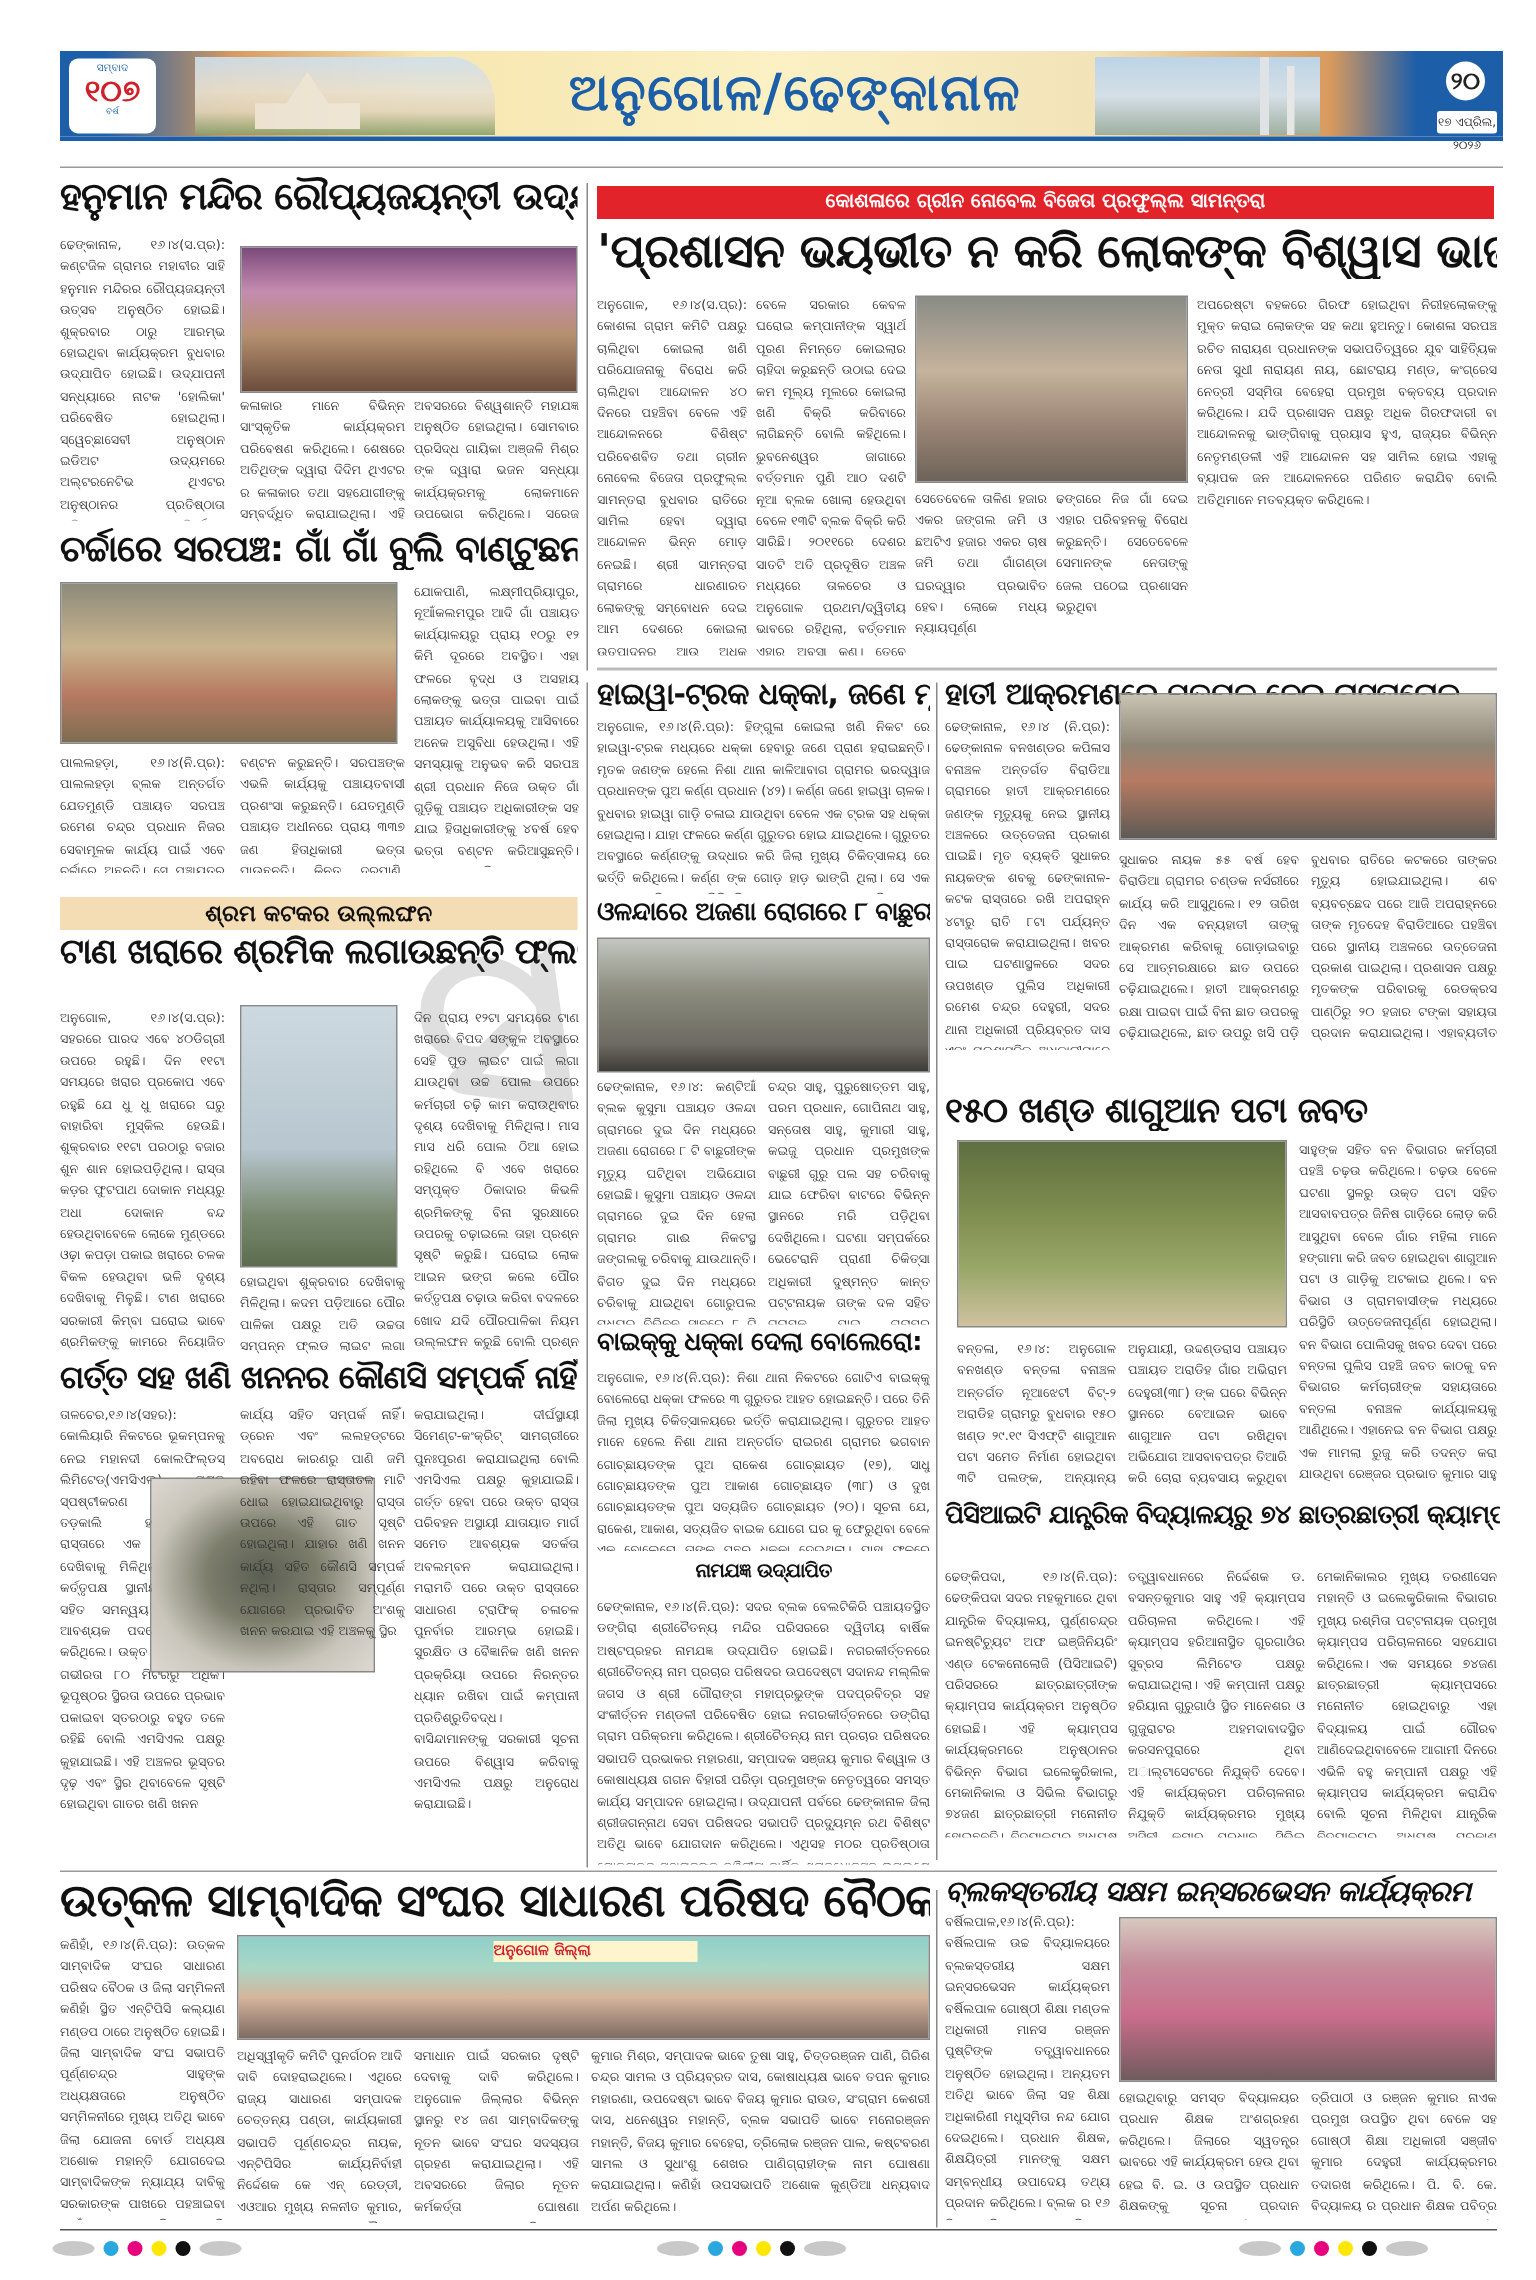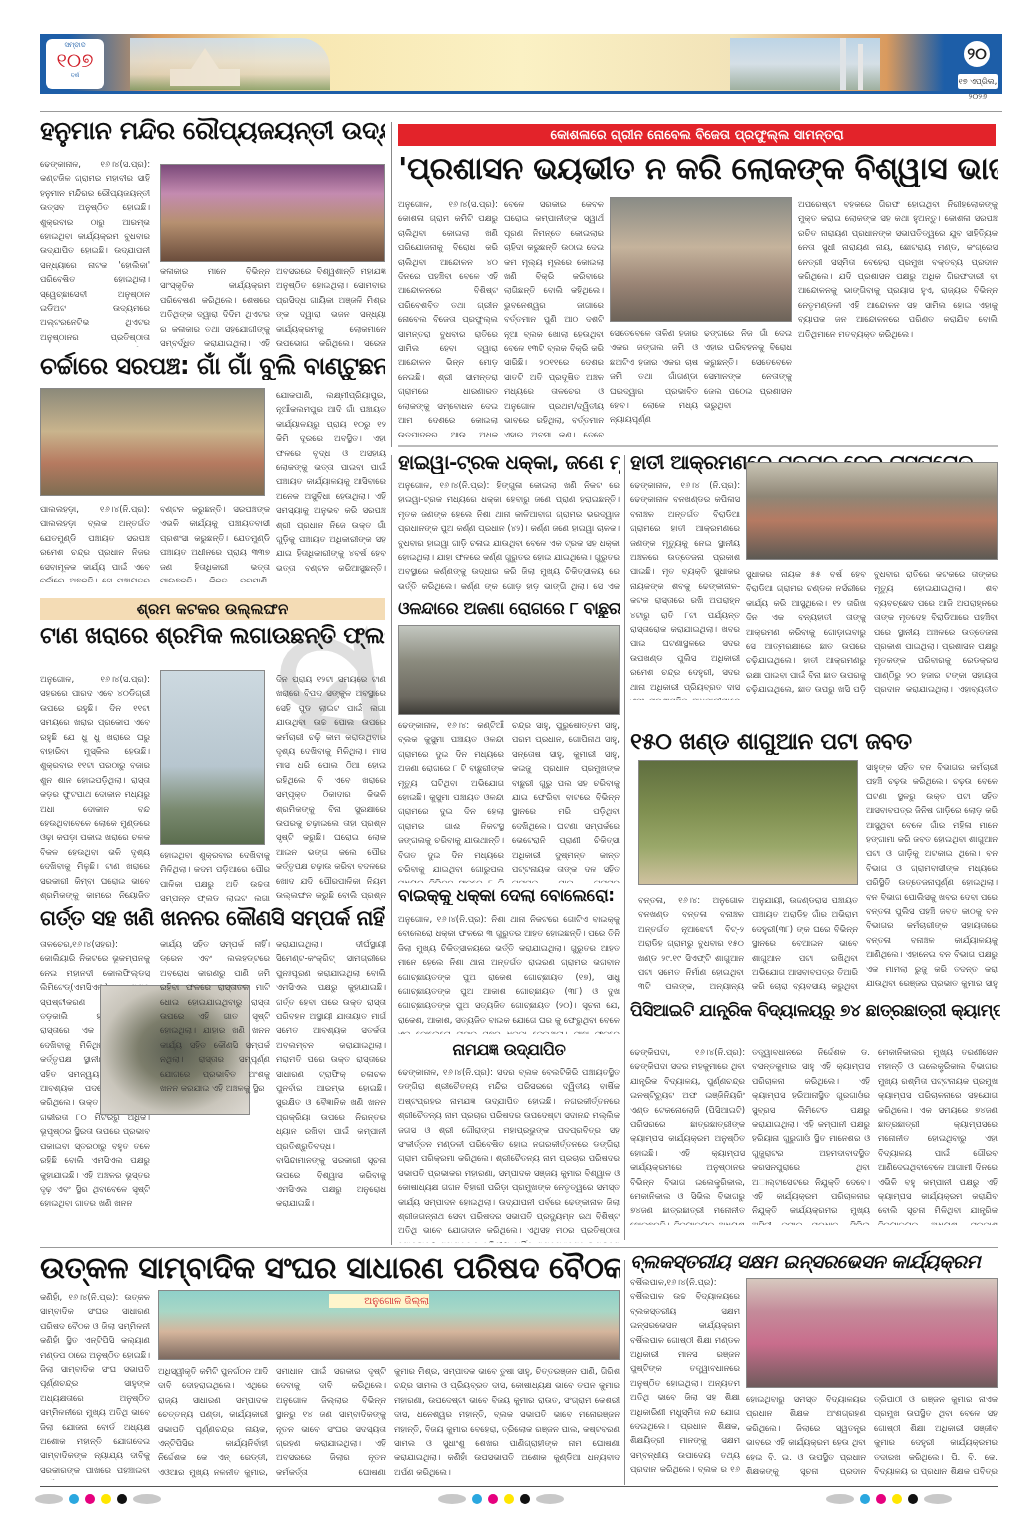--- a/index.html
+++ b/index.html
@@ -14,21 +14,21 @@
   .masthead {
     position: absolute; left: 0; top: 34px; width: 962px; height: 60px;
     background: linear-gradient(90deg,#1d5ea8 0%, #1d5ea8 3%, #d89a5e 12%, #f7e6b0 25%, #fbf1c4 50%, #f2e3b8 72%, #d99a5e 88%, #1d5ea8 94%);
     border-bottom: 3px solid #1d5ea8;
   }
   .logo {
     position: absolute; left: 6px; top: 5px; width: 58px; height: 50px;
     background: #fff; border-radius: 6px; text-align: center; padding-top: 2px;
   }
   .logo .t1 { font-size: 7px; color: #1d5ea8; display:block; }
-  .logo .t2 { font-size: 20px; font-weight: normal; color: #d0202a; line-height: 22px; display:block; }
+  .logo .t2 { font-size: 20px; font-weight: bold; color: #d0202a; line-height: 22px; display:block; }
   .logo .t3 { font-size: 6px; color: #1d5ea8; display:block; }
   .temple {
     position: absolute; left: 90px; top: 4px; width: 200px; height: 52px;
     background: linear-gradient(180deg,#cfe0ee 0%, #e9e2d1 45%, #e2d6bb 70%, #8aa06a 100%);
     border-radius: 0 30px 0 0; opacity: .9;
   }
   .temple::after {
     content:""; position:absolute; left: 40px; top: 10px; width: 70px; height: 38px;
     background: #efe9dc; clip-path: polygon(0 100%,0 55%,30% 55%,50% 0,70% 55%,100% 55%,100% 100%);
   }
@@ -80,20 +80,21 @@
 
 <div class="page">
 
   <div class="masthead">
     <div class="logo">
       <span class="t1">ସମ୍ବାଦ</span>
       <span class="t2">୧୦୭</span>
       <span class="t3">ବର୍ଷ</span>
     </div>
     <div class="temple"></div>
+    <div class="section-title">ଅନୁଗୋଳ/ଢେଙ୍କାନାଳ</div>
     <div class="industry"></div>
     <div class="page-no">୨୦</div>
     <div class="date-box">୧୭ ଏପ୍ରିଲ, ୨୦୨୬</div>
   </div>
   <div class="rule"></div>
 
   <div class="vline" style="left:351px; top:122px; height:325px;"></div>
   <div class="vline" style="left:351px; top:455px; height:790px;"></div>
   <div class="vline" style="left:584px; top:455px; height:785px;"></div>
   <div class="vline" style="left:584px; top:1260px; height:225px;"></div>
@@ -151,34 +152,34 @@
 
   <div class="art hl" style="left:590px; top:728px; width:370px; font-size:23px;">୧୫୦ ଖଣ୍ଡ ଶାଗୁଆନ ପଟା ଜବତ</div>
   <div class="photo" style="left:598px; top:760px; width:220px; height:125px; background:linear-gradient(180deg,#5f6e3f 0%,#7f8f50 40%,#9aa86a 70%,#d0c2a0 100%);"></div>
   <div class="art body-txt" style="left:826px; top:760px; width:132px; height:230px;">ସାହୁଙ୍କ ସହିତ ବନ ବିଭାଗର କର୍ମଚାରୀ ପହଞ୍ଚି ଚଢ଼ଉ କରିଥିଲେ। ଚଢ଼ଉ ବେଳେ ଘଟଣା ସ୍ଥଳରୁ ଉକ୍ତ ପଟା ସହିତ ଆସବାବପତ୍ର ଜିନିଷ ଗାଡ଼ିରେ ଲୋଡ଼ କରି ଆସୁଥିବା ବେଳେ ଗାଁର ମହିଳା ମାନେ ହଙ୍ଗାମା କରି ଜବତ ହୋଇଥିବା ଶାଗୁଆନ ପଟା ଓ ଗାଡ଼ିକୁ ଅଟକାଇ ଥିଲେ। ବନ ବିଭାଗ ଓ ଗ୍ରାମବାସୀଙ୍କ ମଧ୍ୟରେ ପରିସ୍ଥିତି ଉତ୍ତେଜନାପୂର୍ଣ୍ଣ ହୋଇଥିଲା। ବନ ବିଭାଗ ପୋଲିସକୁ ଖବର ଦେବା ପରେ ବନ୍ତଳା ପୁଲିସ ପହଞ୍ଚି ଜବତ କାଠକୁ ବନ ବିଭାଗର କର୍ମଚାରୀଙ୍କ ସହାୟତାରେ ବନ୍ତଳା ବନାଞ୍ଚଳ କାର୍ଯ୍ୟାଳୟକୁ ଆଣିଥିଲେ। ଏହାନେଇ ବନ ବିଭାଗ ପକ୍ଷରୁ ଏକ ମାମଲା ରୁଜୁ କରି ତଦନ୍ତ କରା ଯାଉଥିବା ରେଞ୍ଜର ପ୍ରଭାତ କୁମାର ସାହୁ ସୂଚନା ଦେଇଛନ୍ତି।</div>
   <div class="art body-txt" style="left:598px; top:893px; width:106px; height:100px;">ବନ୍ତଳା, ୧୬।୪: ଅନୁଗୋଳ ବନଖଣ୍ଡ ବନ୍ତଳା ବନାଞ୍ଚଳ ଅନ୍ତର୍ଗତ ନୂଆଝେଟୀ ବିଟ୍-୨ ଅରାଡିହ ଗ୍ରାମରୁ ବୁଧବାର ୧୫୦ ଖଣ୍ଡ ୨୯.୧୯ ସିଏଫ୍ଟି ଶାଗୁଆନ ପଟା ସମେତ ନିର୍ମାଣ ହୋଇଥିବା ୩ଟି ପଲଙ୍କ, ଅନ୍ୟାନ୍ୟ ଆସବାବପତ୍ର ସହ ହାତରନ୍ଦା, ଭାଇସ ଓ ଫାଇଲ ଆଦି ଜବତ କରାଯାଇଛି। ସୂଚନା</div>
   <div class="art body-txt" style="left:712px; top:893px; width:106px; height:100px;">ଅନୁଯାୟୀ, ଉଦ୍ଦଣ୍ଡରାସ ପଞ୍ଚାୟତ ପଞ୍ଚାୟତ ଅରାଡିହ ଗାଁର ଅଭିରାମ ଦେହୁରୀ(୩୮) ଙ୍କ ଘରେ ବିଭିନ୍ନ ସ୍ଥାନରେ ବେଆଇନ ଭାବେ ଶାଗୁଆନ ପଟା ରଖିଥିବା ଅଭିଯୋଗ ଆସବାବପତ୍ର ତିଆରି କରି ଚୋରା ବ୍ୟବସାୟ କରୁଥିବା ଖବର ମିଳିଥିଲା। ଖବର ପାଇ ବନ୍ତଳା ରେଞ୍ଜର ପ୍ରଭାତ କୁମାର</div>
 
   <div class="art hl" style="left:358px; top:885px; width:222px; font-size:17px;">ବାଇକ୍‌କୁ ଧକ୍କା ଦେଲା ବୋଲେରୋ: ୩ ଗୁରୁତର</div>
   <div class="art body-txt" style="left:358px; top:912px; width:222px; height:122px;">ଅନୁଗୋଳ, ୧୬।୪(ନି.ପ୍ର): ନିଶା ଥାନା ନିକଟରେ ଗୋଟିଏ ବାଇକ୍‌କୁ ବୋଲେରୋ ଧକ୍କା ଫଳରେ ୩ ଗୁରୁତର ଆହତ ହୋଇଛନ୍ତି। ପରେ ତିନି ଜିଲା ମୁଖ୍ୟ ଚିକିତ୍ସାଳୟରେ ଭର୍ତ୍ତି କରାଯାଇଥିଲା। ଗୁରୁତର ଆହତ ମାନେ ହେଲେ ନିଶା ଥାନା ଅନ୍ତର୍ଗତ ରାଇରଣ ଗ୍ରାମର ଭଗବାନ ଗୋଚ୍ଛାୟତଙ୍କ ପୁଅ ରାକେଶ ଗୋଚ୍ଛାୟତ (୧୭), ସାଧୁ ଗୋଚ୍ଛାୟତଙ୍କ ପୁଅ ଆକାଶ ଗୋଚ୍ଛାୟତ (୩୮) ଓ ଦୁଖ ଗୋଚ୍ଛାୟତଙ୍କ ପୁଅ ସତ୍ୟଜିତ ଗୋଚ୍ଛାୟତ (୨୦)। ସୂଚନା ଯେ, ରାକେଶ, ଆକାଶ, ସତ୍ୟଜିତ ବାଇକ ଯୋଗେ ଘର କୁ ଫେରୁଥିବା ବେଳେ ଏକ ବୋଲେରୋ ତାଙ୍କୁ ପଛରୁ ଧକ୍କା ଦେଇଥିଲା। ଯାହା ଫଳରେ ରାସ୍ତାରେ ତିନି ଜଣ ଯାକ ଛିଟିକି ପଡ଼ିଥିଲେ। ପରିବାର ଲୋକ ଖବର ପାଇ ତିନି ଗୁରୁତରଙ୍କୁ ଉଦ୍ଧାର କରି ଜିଲା ମୁଖ୍ୟ ଚିକିତ୍ସାଳୟ ରେ ଭର୍ତ୍ତି କରିଥିଲେ।</div>
 
-  <div class="art hl" style="left:358px; top:1040px; width:222px; font-size:16px; text-align:center;">ନାମଯଜ୍ଞ ଉଦ୍‌ଯାପିତ</div>
+  <div class="art hl" style="left:358px; top:1040px; width:222px; font-size:13px; text-align:center;">ନାମଯଜ୍ଞ ଉଦ୍‌ଯାପିତ</div>
   <div class="art body-txt" style="left:358px; top:1065px; width:222px; height:178px;">ଢେଙ୍କାନାଳ, ୧୬।୪(ନି.ପ୍ର): ସଦର ବ୍ଲକ ବେଲଟିକିରି ପଞ୍ଚାୟତସ୍ଥିତ ଡଙ୍ଗିରା ଶ୍ରୀଚୈତନ୍ୟ ମନ୍ଦିର ପରିସରରେ ଦ୍ୱିତୀୟ ବାର୍ଷିକ ଅଷ୍ଟପ୍ରହର ନାମଯଜ୍ଞ ଉଦ୍‌ଯାପିତ ହୋଇଛି। ନଗରକୀର୍ତ୍ତନରେ ଶ୍ରୀଚୈତନ୍ୟ ନାମ ପ୍ରଚାର ପରିଷଦର ଉପଦେଷ୍ଟା ସଦାନନ୍ଦ ମଲ୍ଲିକ ଜଗସ ଓ ଶ୍ରୀ ଗୌରାଙ୍ଗ ମହାପ୍ରଭୁଙ୍କ ପଦପ୍ରବିତ୍ର ସହ ସଂକୀର୍ତ୍ତନ ମଣ୍ଡଳୀ ପରିବେଷିତ ହୋଇ ନଗରକୀର୍ତ୍ତନରେ ଡଙ୍ଗିରା ଗ୍ରାମ ପରିକ୍ରମା କରିଥିଲେ। ଶ୍ରୀଚୈତନ୍ୟ ନାମ ପ୍ରଚାର ପରିଷଦର ସଭାପତି ପ୍ରଭାକର ମହାରଣା, ସମ୍ପାଦକ ସଞ୍ଜୟ କୁମାର ବିଶ୍ୱାଳ ଓ କୋଷାଧ୍ୟକ୍ଷ ଗଗନ ବିହାରୀ ପରିଡ଼ା ପ୍ରମୁଖଙ୍କ ନେତୃତ୍ୱରେ ସମସ୍ତ କାର୍ଯ୍ୟ ସମ୍ପାଦନ ହୋଇଥିଲା। ଉଦ୍‌ଯାପନୀ ପର୍ବରେ ଢେଙ୍କାନାଳ ଜିଲା ଶ୍ରୀଜଗନ୍ନାଥ ସେବା ପରିଷଦର ସଭାପତି ପ୍ରଦ୍ୟୁମ୍ନ ରଥ ବିଶିଷ୍ଟ ଅତିଥି ଭାବେ ଯୋଗଦାନ କରିଥିଲେ। ଏଥିସହ ମଠର ପ୍ରତିଷ୍ଠାତା ଗୋକୁଳାନନ୍ଦ ମହାରାଜଙ୍କ ଦ୍ୱିତୀୟ ବାର୍ଷିକ ଶ୍ରାଦ୍ଧୋତ୍ସବ ଉପଲକ୍ଷେ ଏହି ଅଷ୍ଟପ୍ରହର ନାମଯଜ୍ଞ ଆୟୋଜିତ ହୋଇଥିଲା।</div>
 
   <div class="art hl" style="left:590px; top:1000px; width:370px; font-size:17px;">ପିସିଆଇଟି ଯାନ୍ତ୍ରିକ ବିଦ୍ୟାଳୟରୁ ୭୪ ଛାତ୍ରଛାତ୍ରୀ କ୍ୟାମ୍ପସରେ ମନୋନୀତ</div>
   <div class="art body-txt" style="left:590px; top:1045px; width:115px; height:180px;">ଢେଙ୍କିପଦା, ୧୬।୪(ନି.ପ୍ର): ଢେଙ୍କିପଦା ସଦର ମହକୁମାରେ ଥିବା ଯାନ୍ତ୍ରିକ ବିଦ୍ୟାଳୟ, ପୁର୍ଣ୍ଣଚନ୍ଦ୍ର ଇନଷ୍ଟିଚ୍ୟୁଟ ଅଫ ଇଞ୍ଜିନିୟରିଂ ଏଣ୍ଡ ଟେକନୋଲୋଜି (ପିସିଆଇଟି) ପରିସରରେ ଛାତ୍ରଛାତ୍ରୀଙ୍କ କ୍ୟାମ୍ପସ କାର୍ଯ୍ୟକ୍ରମ ଅନୁଷ୍ଠିତ ହୋଇଛି। ଏହି କ୍ୟାମ୍ପସ କାର୍ଯ୍ୟକ୍ରମରେ ଅନୁଷ୍ଠାନର ବିଭିନ୍ନ ବିଭାଗ ଇଲେକ୍ଟ୍ରିକାଲ, ମେକାନିକାଲ ଓ ସିଭିଲ ବିଭାଗରୁ ୭୪ଜଣ ଛାତ୍ରଛାତ୍ରୀ ମନୋନୀତ ହୋଇଛନ୍ତି। ବିଦ୍ୟାଳୟର ଅଧ୍ୟକ୍ଷ ଇଂ. ହେମନ୍ତ କୁମାର ପ୍ରଧାନଙ୍କ</div>
   <div class="art body-txt" style="left:712px; top:1045px; width:118px; height:180px;">ତତ୍ତ୍ୱାବଧାନରେ ନିର୍ଦ୍ଦେଶକ ଡ. ବସନ୍ତକୁମାର ସାହୁ ଏହି କ୍ୟାମ୍ପସ ପରିଚାଳନା କରିଥିଲେ। ଏହି କ୍ୟାମ୍ପସ ହରିଆନାସ୍ଥିତ ଗୁରଗାଓଁର ସୁବ୍ରସ ଲିମିଟେଡ ପକ୍ଷରୁ କରାଯାଇଥିଲା। ଏହି କମ୍ପାନୀ ପକ୍ଷରୁ ହରିୟାନା ଗୁରୁଗାଓଁ ସ୍ଥିତ ମାନେଶର ଓ ଗୁଜୁରାଟର ଅହମଦାବାଦସ୍ଥିତ କରସନପୁରାରେ ଥିବା ଅାଲ୍ଟାସେଟରେ ନିଯୁକ୍ତି ଦେବେ। ଏହି କାର୍ଯ୍ୟକ୍ରମ ପରିଚାଳନାର ନିଯୁକ୍ତି କାର୍ଯ୍ୟକ୍ରମର ମୁଖ୍ୟ ଅସିନୀ କୁମାର ପ୍ରଧାନ, ସିଭିଲ ବିଭାଗର ବରିଷ୍ଠ ଅଧ୍ୟାପିକା ସର୍ବପ୍ରଭା ପରିଡ଼ା,</div>
   <div class="art body-txt" style="left:838px; top:1045px; width:120px; height:180px;">ମେକାନିକାଲର ମୁଖ୍ୟ ତରଣୀସେନ ମହାନ୍ତି ଓ ଇଲେକ୍ଟ୍ରିକାଲ ବିଭାଗର ମୁଖ୍ୟ ରଶ୍ମିତା ପଟ୍ଟନାୟକ ପ୍ରମୁଖ କ୍ୟାମ୍ପସ ପରିଚାଳନାରେ ସହଯୋଗ କରିଥିଲେ। ଏକ ସମୟରେ ୭୪ଜଣ ଛାତ୍ରଛାତ୍ରୀ କ୍ୟାମ୍ପସରେ ମନୋନୀତ ହୋଇଥିବାରୁ ଏହା ବିଦ୍ୟାଳୟ ପାଇଁ ଗୌରବ ଆଣିଦେଇଥିବାବେଳେ ଆଗାମୀ ଦିନରେ ଏଭିଳି ବହୁ କମ୍ପାନୀ ପକ୍ଷରୁ ଏହି କ୍ୟାମ୍ପସ କାର୍ଯ୍ୟକ୍ରମ କରାଯିବ ବୋଲି ସୂଚନା ମିଳିଥିବା ଯାନ୍ତ୍ରିକ ବିଦ୍ୟାଳୟର ଅଧ୍ୟକ୍ଷ ପ୍ରକାଶ କରିଛନ୍ତି।</div>
 
   <div class="hline" style="left:0; top:1247px; width:958px; height:1px; background:#999;"></div>
 
   <div class="art hl" style="left:0; top:1250px; width:580px; font-size:30px;">ଉତ୍କଳ ସାମ୍ବାଦିକ ସଂଘର ସାଧାରଣ ପରିଷଦ ବୈଠକ</div>
   <div class="art body-txt" style="left:0; top:1290px; width:110px; height:190px;">କଣିହାଁ, ୧୬।୪(ନି.ପ୍ର): ଉତ୍କଳ ସାମ୍ବାଦିକ ସଂଘର ସାଧାରଣ ପରିଷଦ ବୈଠକ ଓ ଜିଲା ସମ୍ମିଳନୀ କଣିହାଁ ସ୍ଥିତ ଏନ୍‌ଟିପିସି କଲ୍ୟାଣ ମଣ୍ଡପ ଠାରେ ଅନୁଷ୍ଠିତ ହୋଇଛି। ଜିଲା ସାମ୍ବାଦିକ ସଂଘ ସଭାପତି ପୂର୍ଣ୍ଣଚନ୍ଦ୍ର ସାହୁଙ୍କ ଅଧ୍ୟକ୍ଷତାରେ ଅନୁଷ୍ଠିତ ସମ୍ମିଳନୀରେ ମୁଖ୍ୟ ଅତିଥି ଭାବେ ଜିଲା ଯୋଜନା ବୋର୍ଡ ଅଧ୍ୟକ୍ଷ ଅଶୋକ ମହାନ୍ତି ଯୋଗଦେଇ ସାମ୍ବାଦିକଙ୍କ ନ୍ୟାଯ୍ୟ ଦାବିକୁ ସରକାରଙ୍କ ପାଖରେ ପହଞ୍ଚାଇବା ପାଇଁ ଉଦ୍ୟମ କରିବେ ବୋଲି କହିଥିଲେ। ସମ୍ମାନିତ ଅତିଥି ଭାବେ ତାଳଚେର ବିଧାୟକ ବ୍ରଜକିଶୋର ପ୍ରଧାନ ସାମ୍ବାଦିକଙ୍କ ଦାବିକୁ ସମର୍ଥନ କରିଥିଲେ। ଜିଲା ସାଧାରଣ ସମ୍ପାଦକ ଡ. ରଶ୍ମିରଞ୍ଜନ ମିଶ୍ରଙ୍କ ସଞ୍ଚାଳନାରେ ଆୟୋଜିତ ଏହି ସମ୍ମିଳନୀରେ ସଂଘର ରାଜ୍ୟ ସଭାପତି ବିଭୂତି ଭୂଷଣ କର ମୁଖ୍ୟବକ୍ତା ଭାବେ ଯୋଗଦେଇ ସାମ୍ବାଦିକ ସୁରକ୍ଷା ଆଇନ, ପେନସନ,</div>
   <div class="photo" style="left:118px; top:1290px; width:462px; height:70px; background:linear-gradient(180deg,#8fd0c9 0%,#a8d7c6 30%,#d5b59c 60%,#7d6a60 100%);">
-    <div style="position:absolute; left:170px; top:3px; width:100px; height:14px; background:#fff5cc; color:#d0202a; font-size:10px; font-weight:normal; text-align:right; line-height:14px;">ଅନୁଗୋଳ ଜିଲ୍ଲା</div>
+    <div style="position:absolute; left:170px; top:3px; width:136px; height:14px; background:#fff5cc; color:#d0202a; font-size:10px; font-weight:bold; text-align:left; line-height:14px;">ଅନୁଗୋଳ ଜିଲ୍ଲା</div>
   </div>
   <div class="art body-txt" style="left:118px; top:1364px; width:110px; height:118px;">ଅଧିସ୍ୱୀକୃତି କମିଟି ପୁନର୍ଗଠନ ଆଦି ଦାବି ଦୋହରାଇଥିଲେ। ଏଥିରେ ରାଜ୍ୟ ସାଧାରଣ ସମ୍ପାଦକ ଚେତ୍ତନ୍ୟ ପଣ୍ଡା, କାର୍ଯ୍ୟକାରୀ ସଭାପତି ପୂର୍ଣ୍ଣଚନ୍ଦ୍ର ନାୟକ, ଏନ୍‌ଟିପିସିର କାର୍ଯ୍ୟନିର୍ବାହୀ ନିର୍ଦ୍ଦେଶକ କେ ଏନ୍ ରେଡ୍ଡୀ, ଏଓଆର ମୁଖ୍ୟ ନଳନୀତ କୁମାର, କୋଷାଧ୍ୟକ୍ଷ ରାଜେନ୍ଦ୍ର ସୈଦ୍ଧା, ଶ୍ରୀକାନ୍ତ ଖଟେଇ, ପବିତ୍ର ମହାରଥ, ବିଶ୍ୱଜିତ୍ ପଟ୍ଟନାୟକ, ଲୋକନାଥ ବଡ଼େଇ, ଉପଦେଷ୍ଟା ସଂଗ୍ରାମ ରଞ୍ଜନ ଦାସ, ଦେବୀ ମିଶ୍ର ଓ ସୁଶୀଲ କୁମାର ସାମଲ ପ୍ରମୁଖ ସାମ୍ବାଦିକଙ୍କ ସମସ୍ୟାର</div>
   <div class="art body-txt" style="left:236px; top:1364px; width:110px; height:118px;">ସମାଧାନ ପାଇଁ ସରକାର ଦୃଷ୍ଟି ଦେବାକୁ ଦାବି କରିଥିଲେ। ଅନୁଗୋଳ ଜିଲ୍ଲାର ବିଭିନ୍ନ ସ୍ଥାନରୁ ୧୪ ଜଣ ସାମ୍ବାଦିକଙ୍କୁ ନୂତନ ଭାବେ ସଂଘର ସଦସ୍ୟତା ଗ୍ରହଣ କରାଯାଇଥିଲା। ଏହି ଅବସରରେ ଜିଲାର ନୂତନ କର୍ମକର୍ତ୍ତା ଘୋଷଣା କରାଯାଇଥିଲା। ସଭାପତି ଭାବେ ପୂର୍ଣ୍ଣଚନ୍ଦ୍ର ସାହୁ ଓ ସାଧାରଣ ସମ୍ପାଦକ ଭାବେ ଡ. ରଶ୍ମିରଞ୍ଜନ ମିଶ୍ର, କାର୍ଯ୍ୟକାରୀ ସଭାପତି ଭାବେ ଦେବୀ କିଶୋର ମିଶ୍ର, ଉପସଭାପତି ଭାବେ ସୁଶୀଲ କୁମାର ସାମଲ, ଶ୍ରୁତିରଞ୍ଜନ ଦାସ, ଆଶିଷ କୁମାର ସିଂହ ଓ ଅକ୍ଷୟ</div>
   <div class="art body-txt" style="left:354px; top:1364px; width:226px; height:118px;">କୁମାର ମିଶ୍ର, ସମ୍ପାଦକ ଭାବେ ତୁଷା ସାହୁ, ଚିତ୍ତରଞ୍ଜନ ପାଣି, ଗିରିଶ ଚନ୍ଦ୍ର ସାମଲ ଓ ପ୍ରିୟବ୍ରତ ଦାସ, କୋଷାଧ୍ୟକ୍ଷ ଭାବେ ତପନ କୁମାର ମହାରଣା, ଉପଦେଷ୍ଟା ଭାବେ ବିଜୟ କୁମାର ରାଉତ, ସଂଗ୍ରାମ କେଶରୀ ଦାସ, ଧନେଶ୍ୱର ମହାନ୍ତି, ବ୍ଲକ ସଭାପତି ଭାବେ ମନୋରଞ୍ଜନ ମହାନ୍ତି, ବିଜୟ କୁମାର ବେହେରା, ତ୍ରିଲୋକ ରଞ୍ଜନ ପାଲ, କଷ୍ଟବରଣ ସାମଲ ଓ ସୁଧାଂଶୁ ଶେଖର ପାଣିଗ୍ରାହୀଙ୍କ ନାମ ଘୋଷଣା କରାଯାଇଥିଲା। କଣିହାଁ ଉପସଭାପତି ଅଶୋକ କୁଣ୍ଡିଆ ଧନ୍ୟବାଦ ଅର୍ପଣ କରିଥିଲେ।</div>
 
   <div class="art hl" style="left:590px; top:1250px; width:370px; font-size:19px;font-style:italic;">ବ୍ଲକସ୍ତରୀୟ ସକ୍ଷମ ଇନ୍‌ସରଭେସନ କାର୍ଯ୍ୟକ୍ରମ</div>
   <div class="art body-txt" style="left:590px; top:1275px; width:110px; height:205px;">ବର୍ଷିଲପାଳ,୧୬।୪(ନି.ପ୍ର): ବର୍ଷିଲପାଳ ଉଚ୍ଚ ବିଦ୍ୟାଳୟରେ ବ୍ଲକସ୍ତରୀୟ ସକ୍ଷମ ଇନ୍‌ସରଭେସନ କାର୍ଯ୍ୟକ୍ରମ ବର୍ଷିଲପାଳ ଗୋଷ୍ଠୀ ଶିକ୍ଷା ମଣ୍ଡଳ ଅଧିକାରୀ ମାନସ ରଞ୍ଜନ ପୁଷ୍ଟିଙ୍କ ତତ୍ତ୍ୱାବଧାନରେ ଅନୁଷ୍ଠିତ ହୋଇଥିଲା। ଅନ୍ୟତମ ଅତିଥି ଭାବେ ଜିଲା ସହ ଶିକ୍ଷା ଅଧିକାରିଣୀ ମଧୁସ୍ମିତା ନନ୍ଦ ଯୋଗ ଦେଇଥିଲେ। ପ୍ରଧାନ ଶିକ୍ଷକ, ଶିକ୍ଷୟିତ୍ରୀ ମାନଙ୍କୁ ସକ୍ଷମ ସମ୍ବନ୍ଧୀୟ ଉପାଦେୟ ତଥ୍ୟ ପ୍ରଦାନ କରିଥିଲେ। ବ୍ଲକ ର ୧୬ ଟି ଉଚ୍ଚ ବିଦ୍ୟାଳୟ, ୮୬ ଟି ଉଚ୍ଚ ପ୍ରାଥମିକ ବିଦ୍ୟାଳୟ ଓ ୫୬ ଟି ପ୍ରାଥମିକ ବିଦ୍ୟାଳୟ ର ସମସ୍ତ ପ୍ରଧାନ ଶିକ୍ଷକ ଅଂଶ ଗ୍ରହଣ କରିଥିଲେ। କାର୍ଯ୍ୟକ୍ରମରେ ପ୍ରଧାନ ଶିକ୍ଷକଙ୍କ କର୍ମଶାଳା ଉପରେ ପର୍ଯ୍ୟବେକ୍ଷିତ</div>
   <div class="photo" style="left:706px; top:1278px; width:252px; height:110px; background:linear-gradient(180deg,#d7c9bf 0%,#c48b9a 30%,#c96d8c 60%,#6f5b5c 100%);"></div>
   <div class="art body-txt" style="left:706px; top:1392px; width:120px; height:88px;">ହୋଇଥିବାରୁ ସମସ୍ତ ବିଦ୍ୟାଳୟର ପ୍ରଧାନ ଶିକ୍ଷକ ଅଂଶଗ୍ରହଣ କରିଥିଲେ। ଜିଲାରେ ସ୍ୱତନ୍ତ୍ର ଭାବରେ ଏହି କାର୍ଯ୍ୟକ୍ରମ ହେଉ ଥିବା ହେଇ ବି. ଇ. ଓ ଉପସ୍ଥିତ ପ୍ରଧାନ ଶିକ୍ଷକଙ୍କୁ ସୂଚନା ପ୍ରଦାନ କରିଥିଲେ। ସାଧନ କର୍ମୀ ଭାବରେ ଶରତ କୁମାର ମହାରଣା, ବିହାର ରଞ୍ଜନ ଦାସ, ହେମନ୍ତ କୁମାର</div>
   <div class="art body-txt" style="left:834px; top:1392px; width:124px; height:88px;">ତ୍ରିପାଠୀ ଓ ରଞ୍ଜନ କୁମାର ନାଏକ ପ୍ରମୁଖ ଉପସ୍ଥିତ ଥିବା ବେଳେ ସହ ଗୋଷ୍ଠୀ ଶିକ୍ଷା ଅଧିକାରୀ ସଞ୍ଜୀବ କୁମାର ଦେହୁରୀ କାର୍ଯ୍ୟକ୍ରମର ତଦାରଖ କରିଥିଲେ। ପି. ବି. କେ. ବିଦ୍ୟାଳୟ ର ପ୍ରଧାନ ଶିକ୍ଷକ ପବିତ୍ର ମୋହନ ପ୍ରଧାନ ଧନ୍ୟବାଦ ଅର୍ପଣ କରିଥିଲେ।</div>

